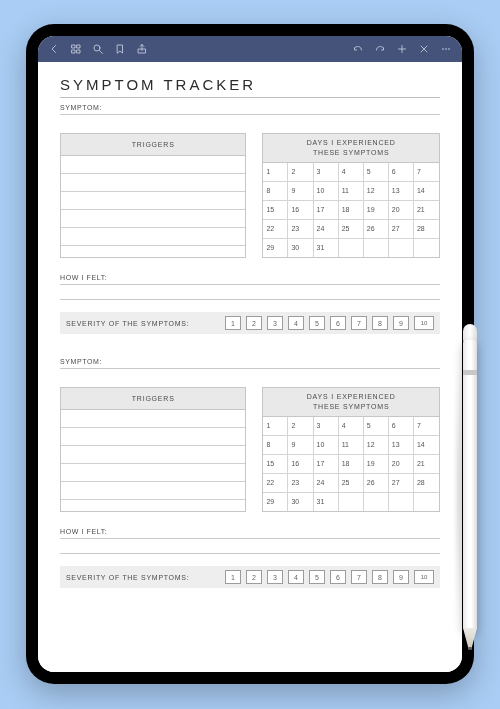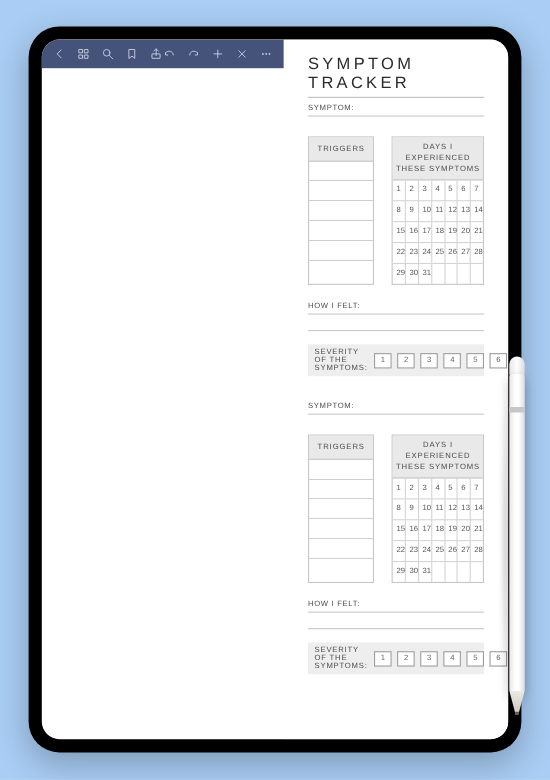--- a/index.html
+++ b/index.html
@@ -18,21 +18,21 @@
     background:#000;
     border-radius:28px;
     box-shadow:0 10px 30px rgba(0,0,0,.25);
   }
   .screen{
     position:absolute;
     left:12px;right:12px;top:12px;bottom:12px;
     background:#fff;
     border-radius:16px;
     overflow:hidden;
-    display:flex;
+    display:flex;flex-direction:column;
   }
   
   .appbar{
     height:26px;
     background:#45527a;
     display:flex;align-items:center;
     padding:0 10px;
     color:#cfd5e6;
     font-size:11px;
   }

